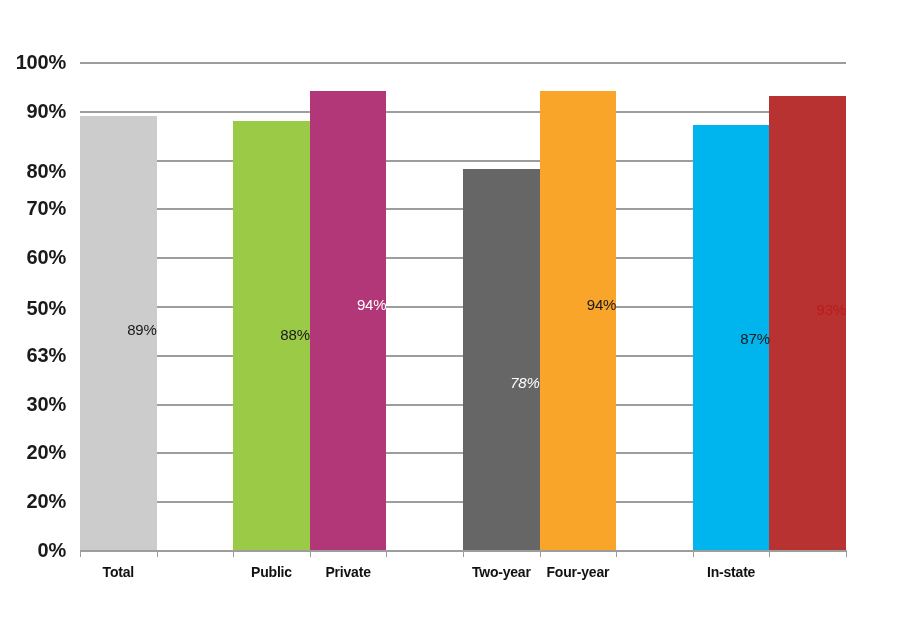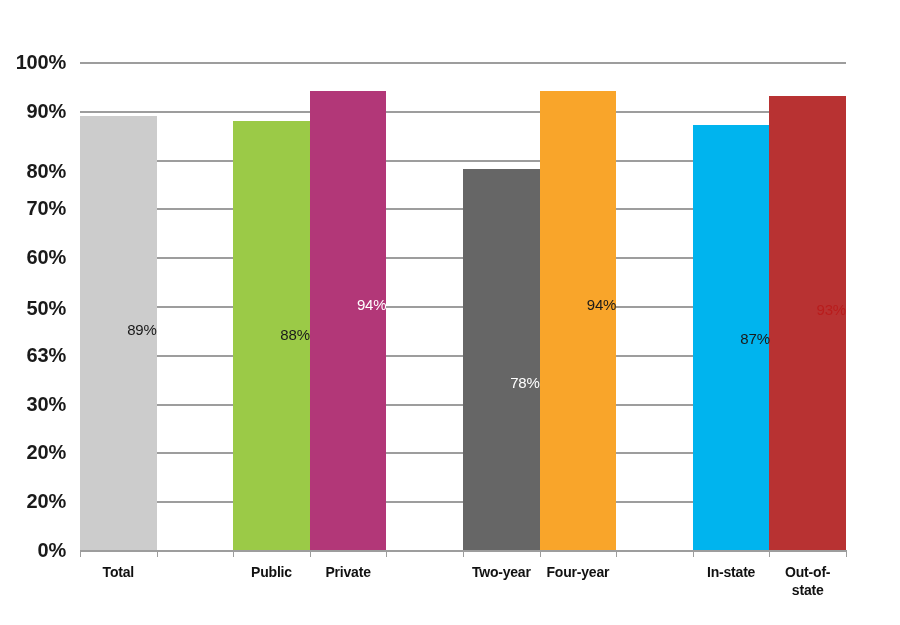--- a/index.html
+++ b/index.html
@@ -163,22 +163,21 @@
     <div class="x-tick" style="left: 616.2px;"></div>
     <div class="x-tick" style="left: 692.8px;"></div>
     <div class="x-tick" style="left: 769.4px;"></div>
     <div class="x-tick" style="left: 846px;"></div>
     <div class="bar-value" style="color: rgb(26, 26, 26); left: 80px; width: 76.6px; position: absolute; top: 321.68px;">89%</div>
     <div class="x-cat-label" style="left: 80px; width: 76.6px;">Total</div>
     <div class="bar-value" style="color: rgb(26, 26, 26); left: 233.2px; width: 76.6px; position: absolute; top: 326.56px;">88%</div>
     <div class="x-cat-label" style="left: 233.2px; width: 76.6px;">Public</div>
     <div class="bar-value" style="color: rgb(255, 255, 255); left: 309.8px; width: 76.6px; position: absolute; top: 297.28px;">94%</div>
     <div class="x-cat-label" style="left: 309.8px; width: 76.6px;">Private</div>
-    <div class="bar-value" style="color: rgb(255, 255, 255); left: 463px; width: 76.6px; position: absolute; top: 375.36px;">78%</div>
+    <div class="bar-value" style="color: rgb(255, 255, 255); left: 463px; width: 76.6px; position: absolute; top: 375.36px; font-style: italic;">78%</div>
     <div class="x-cat-label" style="left: 463px; width: 76.6px;">Two-year</div>
     <div class="bar-value" style="color: rgb(26, 26, 26); left: 539.6px; width: 76.6px; position: absolute; top: 297.28px;">94%</div>
     <div class="x-cat-label" style="left: 539.6px; width: 76.6px;">Four-year</div>
     <div class="bar-value" style="color: rgb(26, 26, 26); left: 692.8px; width: 77px; position: absolute; top: 331.44px;">87%</div>
     <div class="x-cat-label" style="left: 692.8px; width: 76.6px;">In-state</div>
     <div class="bar-value" style="color: #b91c1c; left: 769.4px; width: 76.6px; position: absolute; top: 302.16px;">93%</div>
-    <div class="x-cat-label" style="left: 769.4px; width: 76.6px;">Out-of-state</div>
     <div class="gridline baseline" style="position: absolute; left: 80px; top: 550px; width: 766px;"></div>
   </div>
 
 </body></html>

